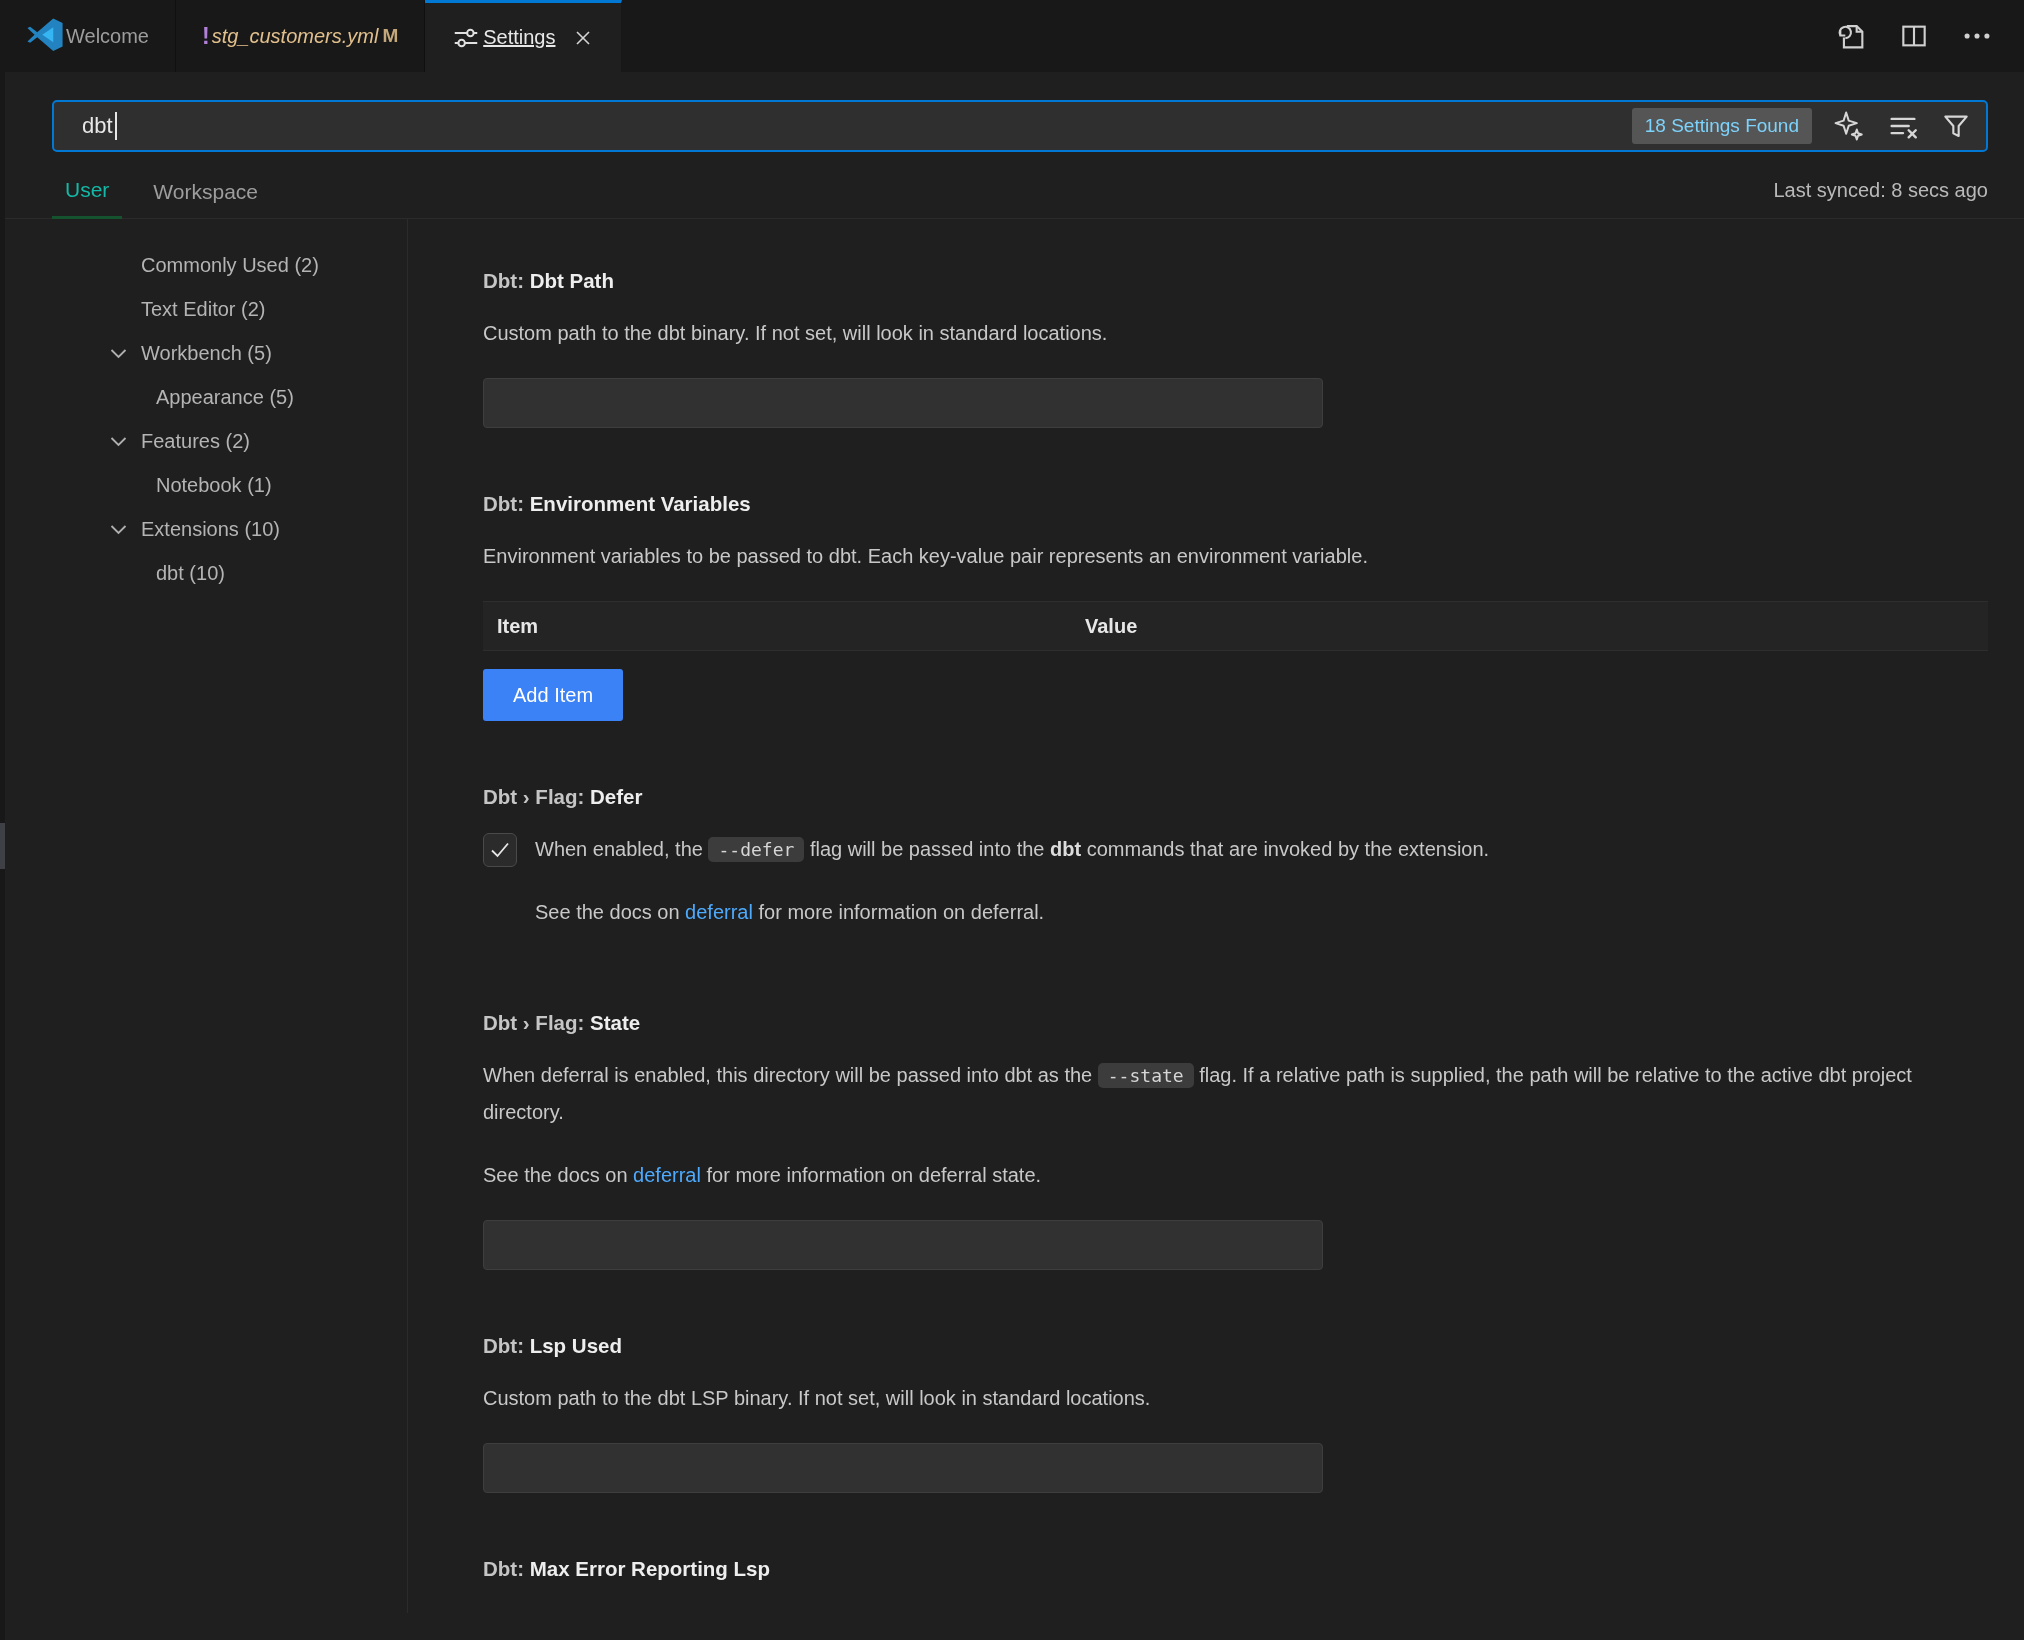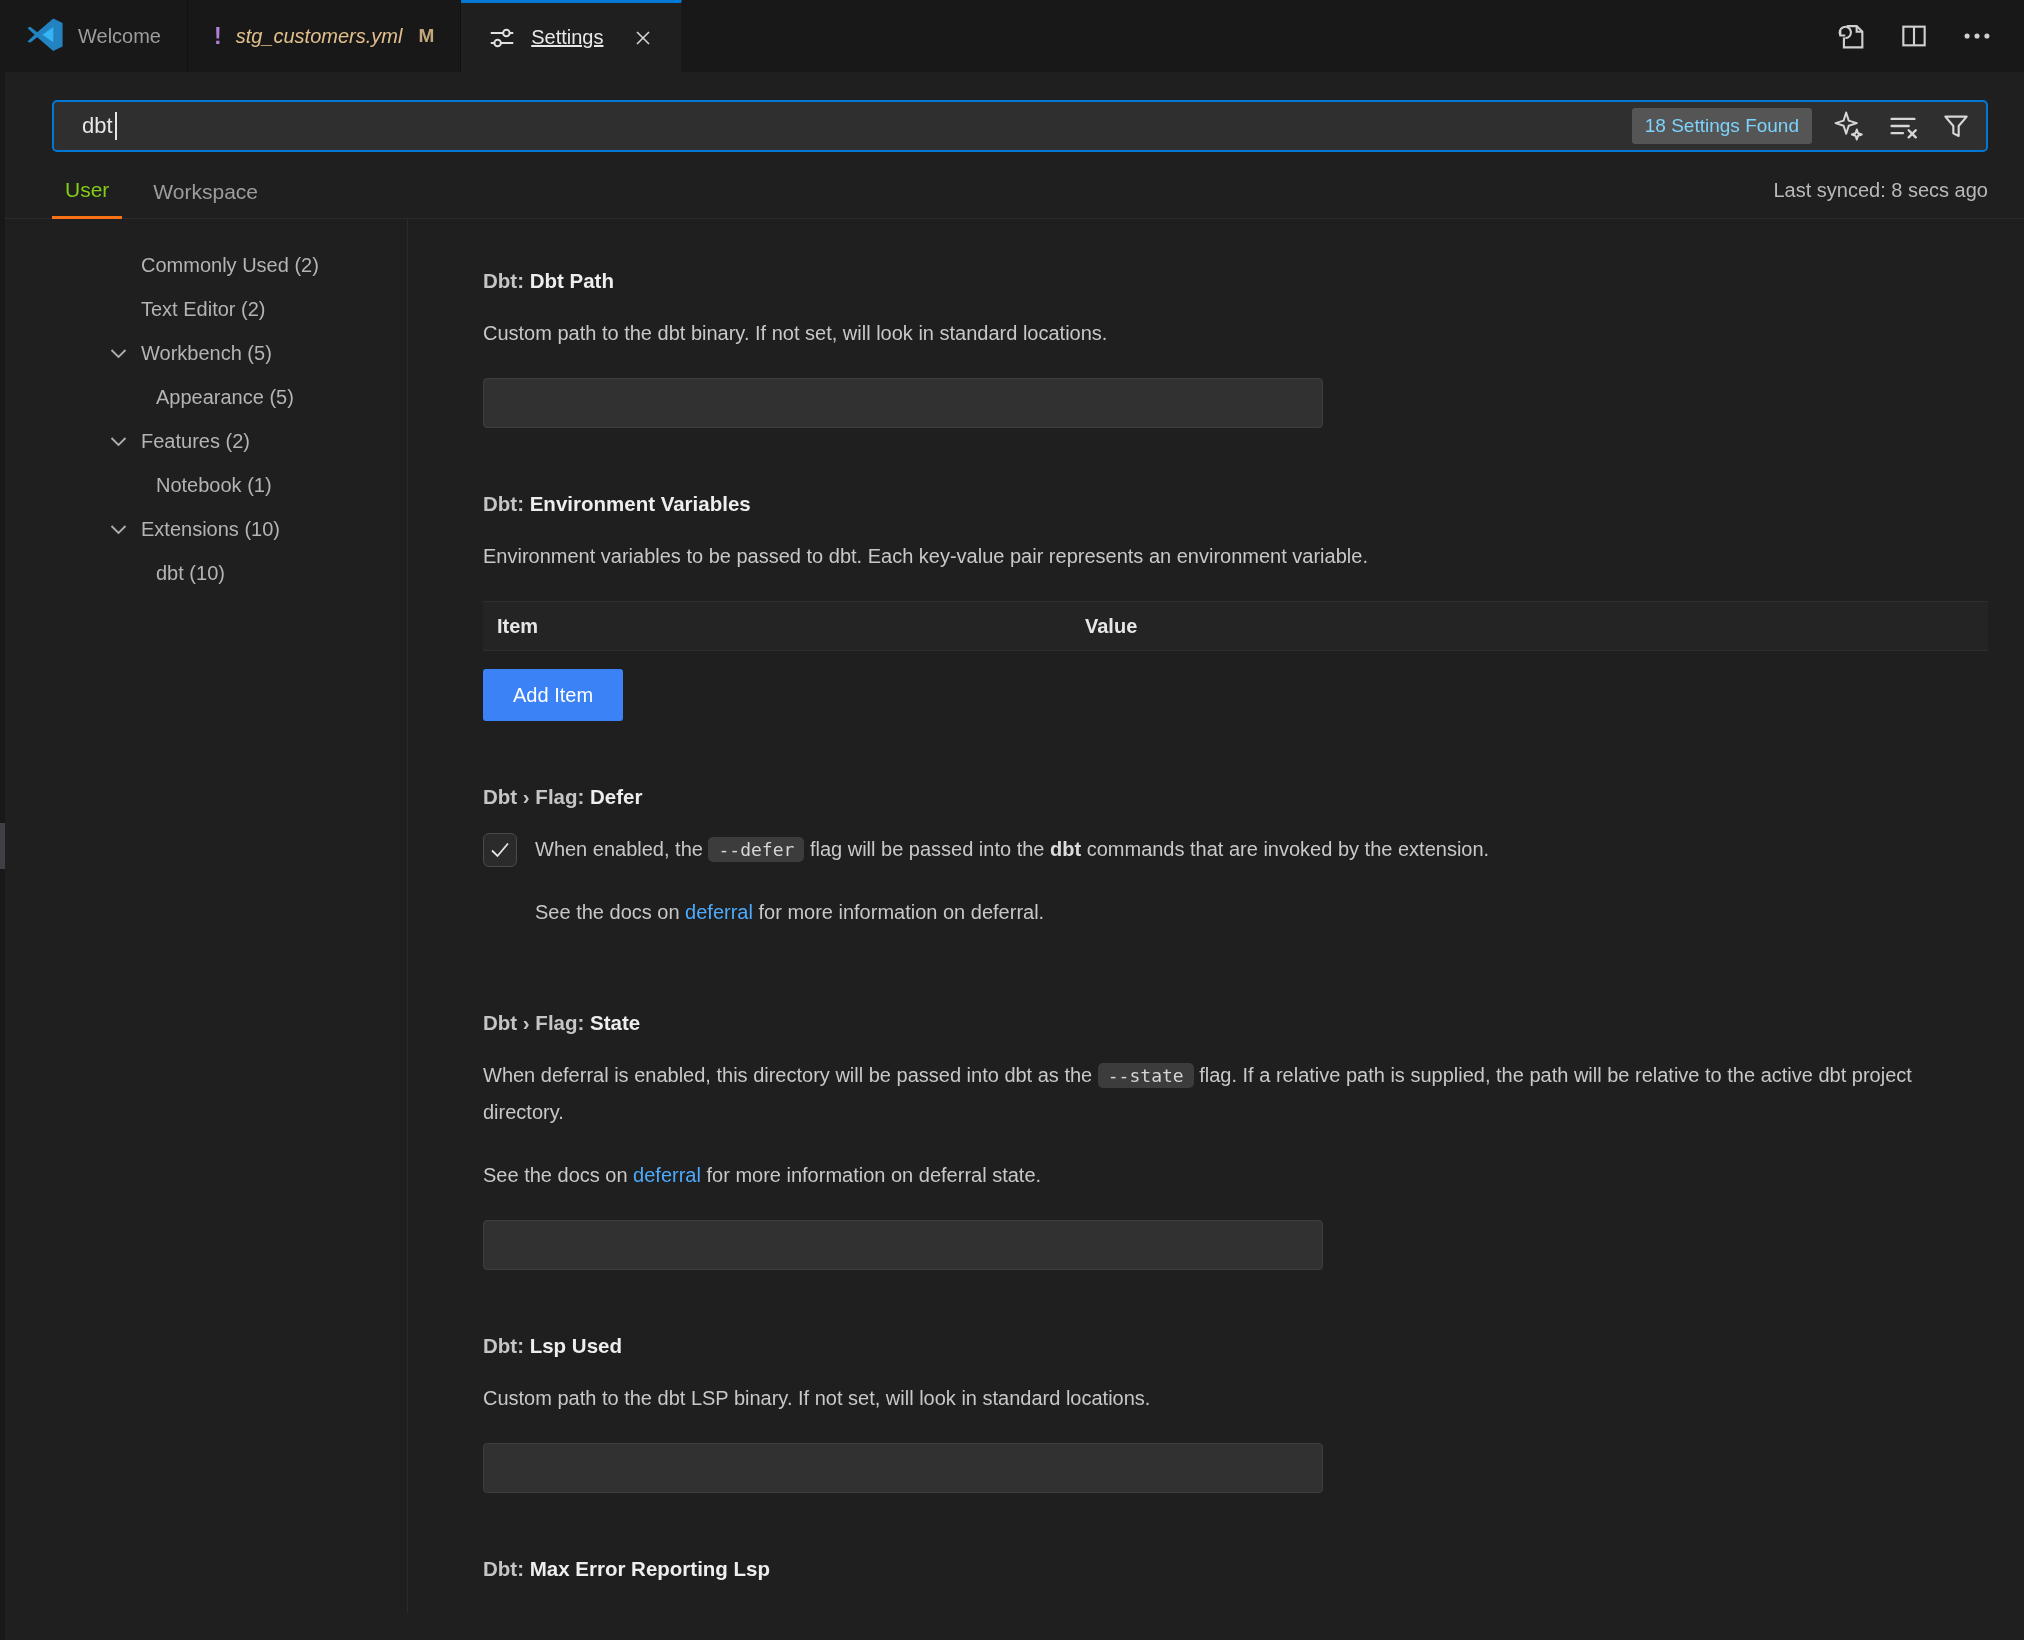--- a/index.html
+++ b/index.html
@@ -6,21 +6,21 @@
   html,body { width:2024px; height:1640px; overflow:hidden; background:#1f1f1f;
               font-family:"Liberation Sans","DejaVu Sans",sans-serif; }
   .window { position:relative; width:2024px; height:1640px; background:#1f1f1f; color:#cccccc; }
 
   
   .left-strip { position:absolute; left:0; top:72px; bottom:0; width:5px; background:#181818; z-index:6; }
   .left-strip .handle { position:absolute; top:751px; height:46px; width:100%; background:#3f3f46; }
 
   
   .tab-bar { height:72px; background:#181818; display:flex; align-items:stretch; }
-  .tab { display:flex; align-items:center; gap:14px; padding:0 26px; font-size:20px;
+  .tab { display:flex; align-items:center; gap:2px; padding:0 26px; font-size:20px;
          color:#9d9d9d; border-right:1px solid #101010; cursor:pointer; position:relative; }
   .tab.active { background:#1f1f1f; color:#e8e8e8; border-top:3px solid #0078d4; border-right-color:#181818;text-decoration:underline; }
   .tab .warn { font-weight:700; font-size:23px; font-style:normal; }
   .tab .fname { font-style:italic; }
   .tab .mod { font-size:19px; font-weight:600; opacity:.85; margin-left:2px; }
   .tab .close { margin-left:14px; display:flex; align-items:center; }
   .tab-actions { margin-left:auto; display:flex; align-items:center; gap:30px; padding-right:30px; }
   .icon-btn { display:flex; align-items:center; justify-content:center; cursor:pointer; }
 
   
@@ -30,21 +30,21 @@
   .search-text { color:#e7e7e7; font-size:22px; }
   .caret { display:inline-block; width:2px; height:28px; background:#e7e7e7; margin-left:2px; vertical-align:middle; }
   .search-right { margin-left:auto; display:flex; align-items:center; gap:20px; }
   .badge { background:#555555; color:#7dd3fc; font-size:19px; height:36px; line-height:36px;
            padding:0 13px; border-radius:3px; white-space:nowrap; }
 
   
   .scope-row { margin-top:26px; padding:0 36px 0 52px; border-bottom:1px solid #2b2b2b;
                display:flex; align-items:flex-end; }
   .scope-tab { font-size:21px; color:#9d9d9d; padding:0 13px 14px; margin-right:18px; cursor:pointer; }
-  .scope-tab.active { color:#84cc16; border-bottom:3px solid #f97316; margin-bottom:-1px; }
+  .scope-tab.active { color:#14b8a6; border-bottom:3px solid #14532d; margin-bottom:-1px; }
   .last-synced { margin-left:auto; font-size:20px; color:#b9b9b9; padding-bottom:16px; }
 
   
   .body { display:flex; height:1394px; }
   .toc { width:407px; padding-top:24px; flex-shrink:0;padding-left:26px; }
   .toc-item { position:relative; height:44px; line-height:44px; font-size:20px; color:#b4b4b4;
               padding-left:115px; cursor:pointer; white-space:nowrap; }
   .toc-item.child { padding-left:130px; }
   .toc-item .chev { position:absolute; left:84px; top:17px; }
   .vdiv { width:1px; background:#2b2b2b; flex-shrink:0; }

